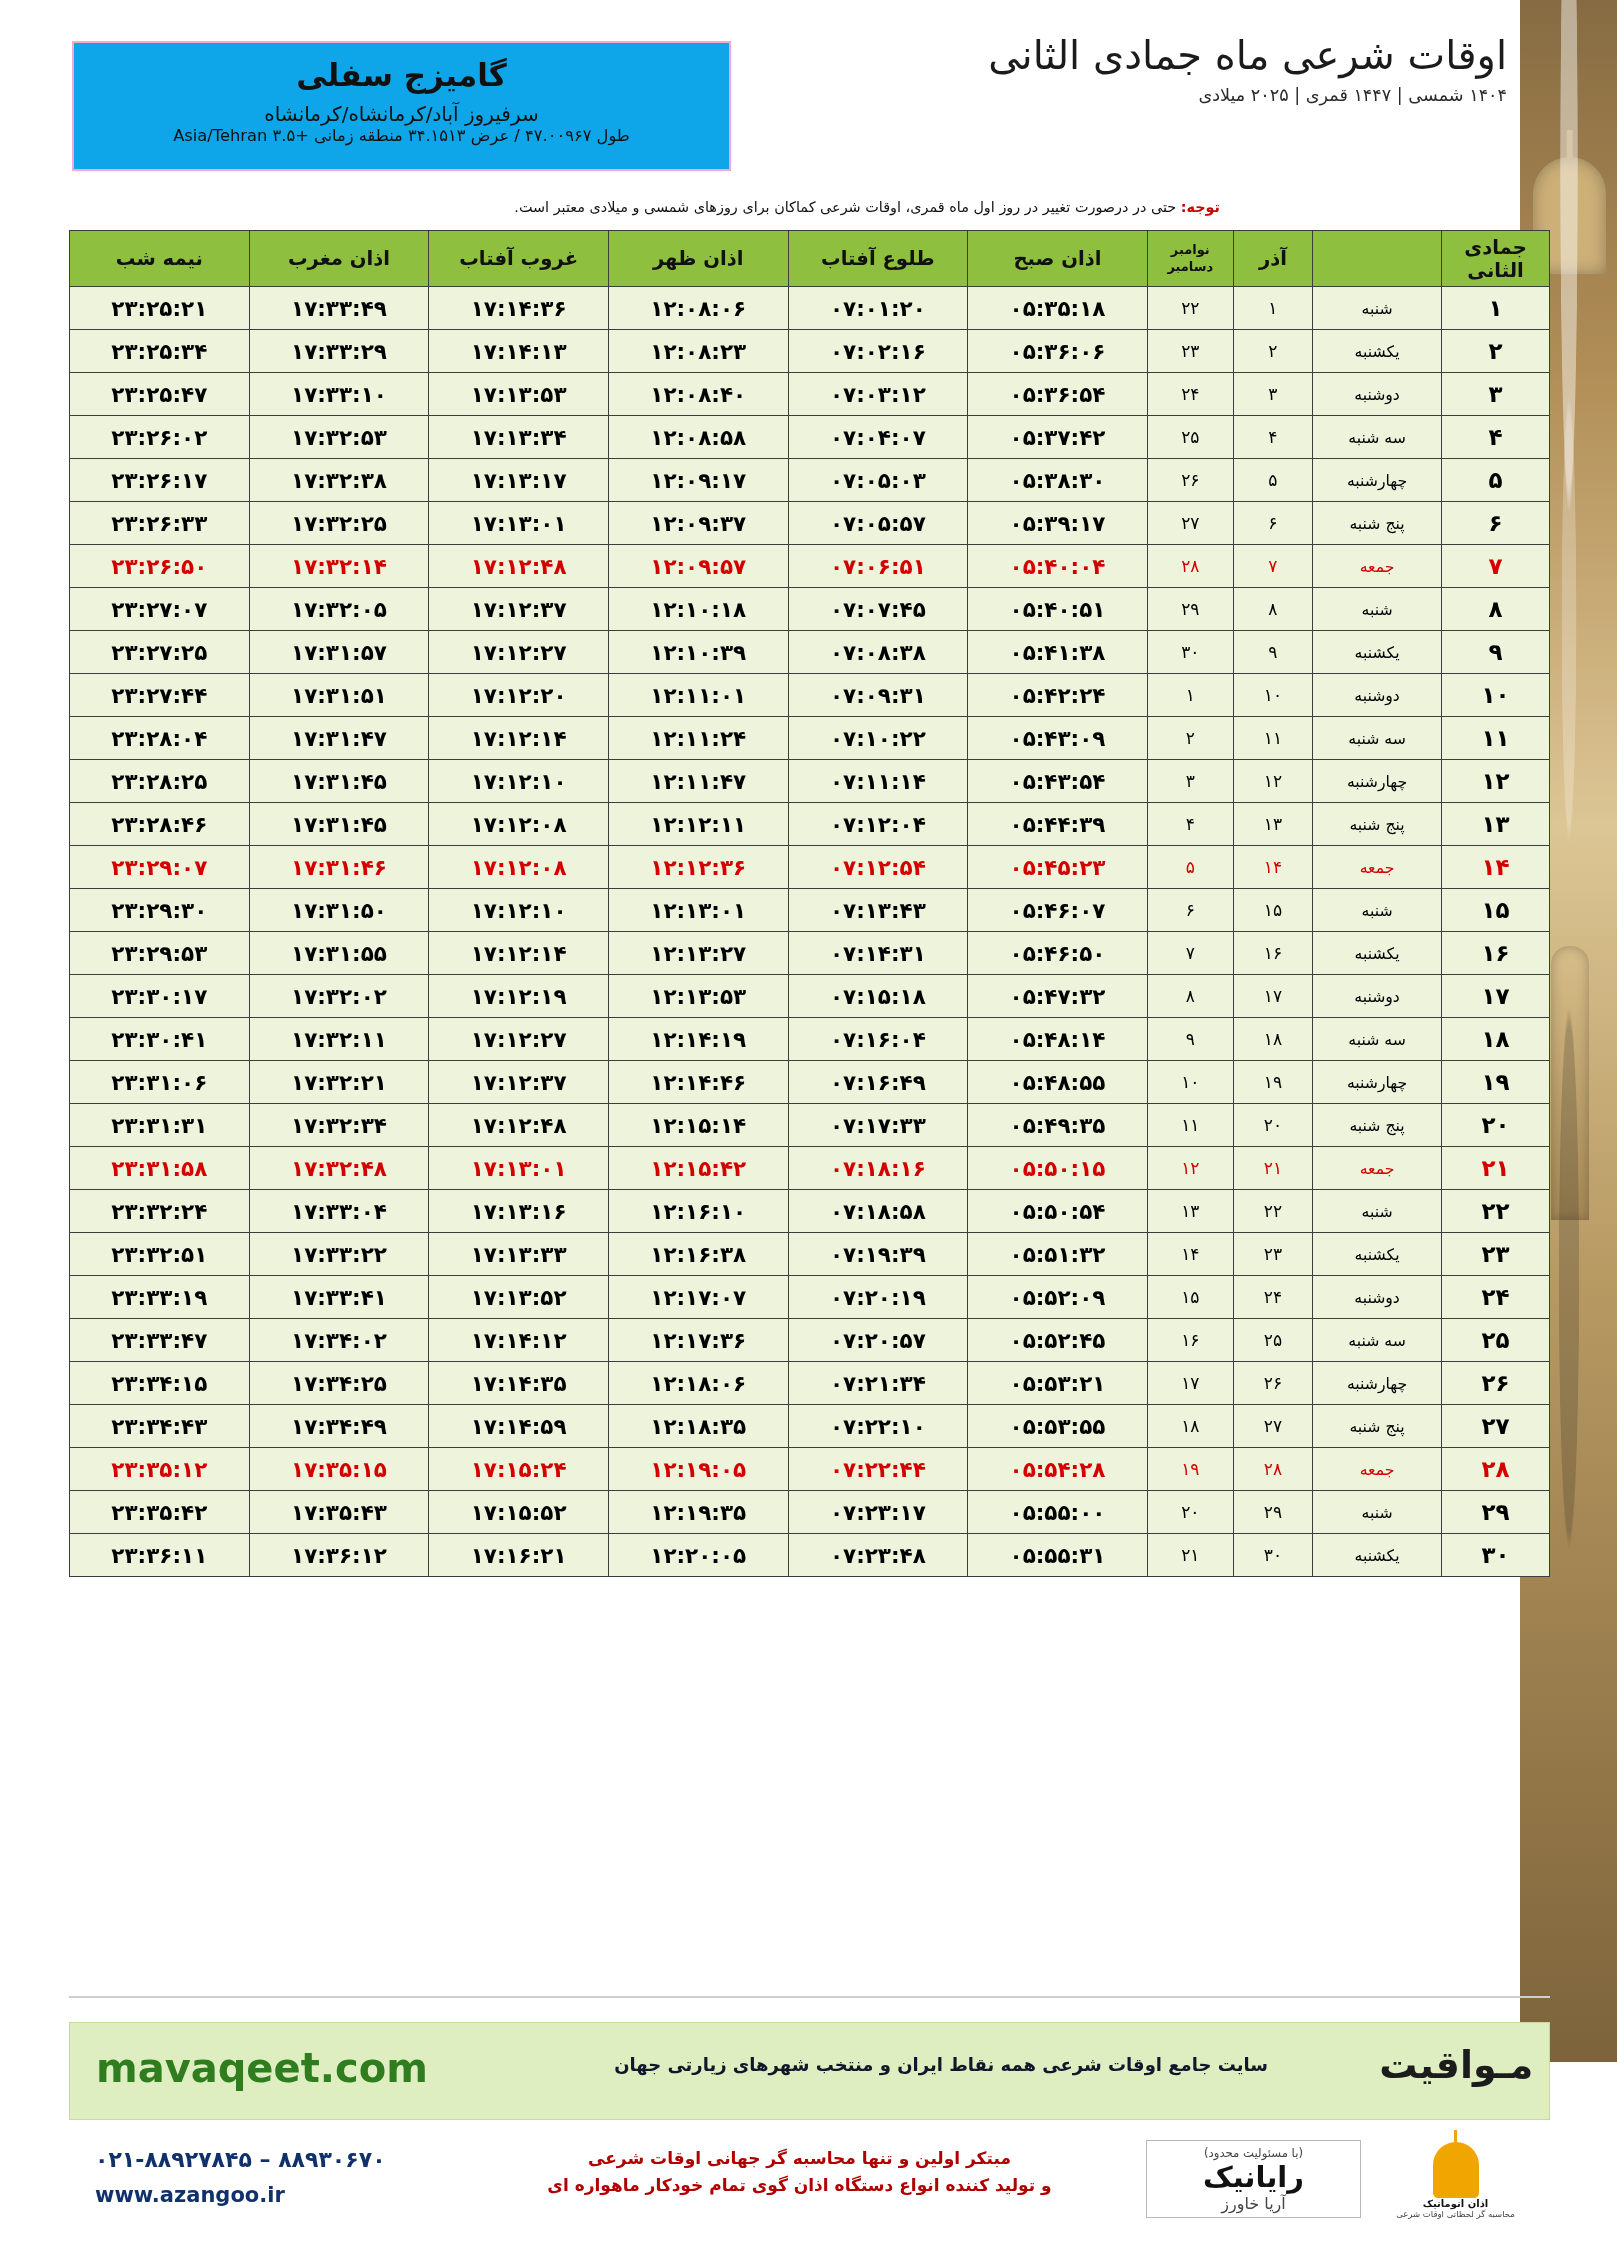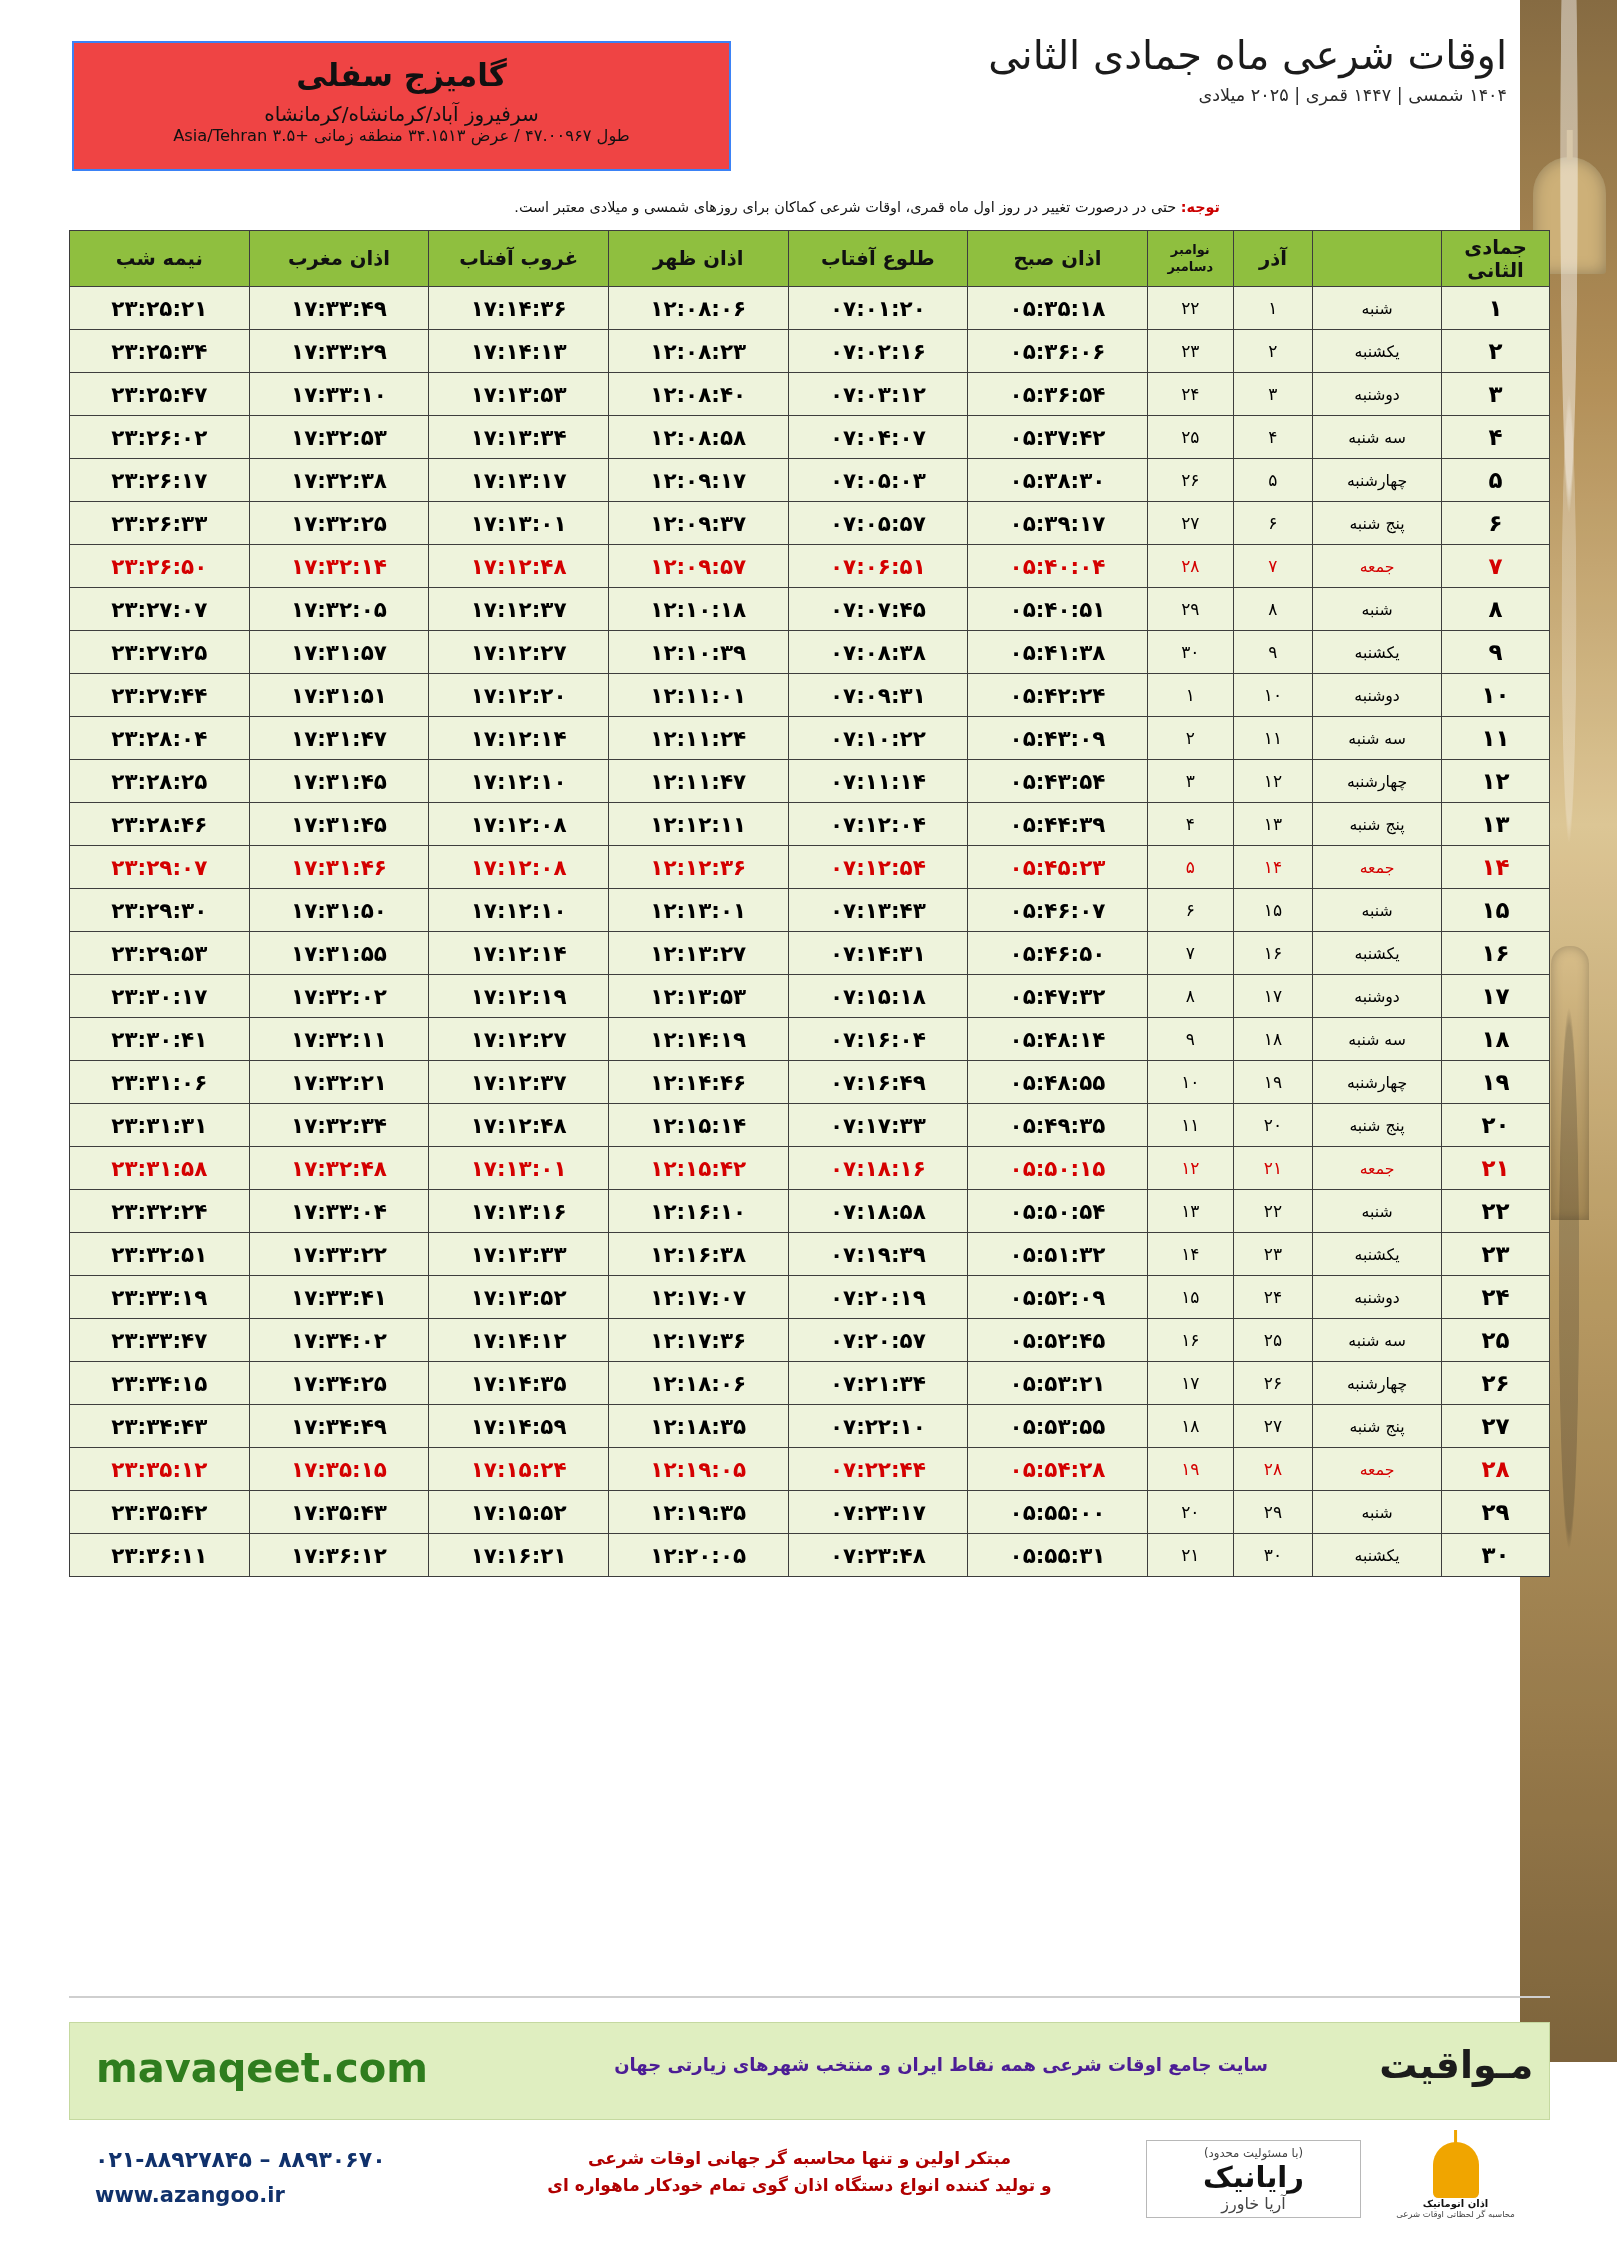--- a/index.html
+++ b/index.html
@@ -42,21 +42,21 @@
 
   
   .header{position:absolute;top:34px;right:111px;left:72px;height:157px;}
   .title-block{position:absolute;right:0;top:0;text-align:right;width:848px;}
   .t1{font-size:40px;font-weight:normal;color:#1b1b1b;letter-spacing:-0.7px;line-height:1.05;}
   .t2{font-size:21px;font-weight:bold;color:#1b1b1b;margin-top:9px;}
   .t3{font-size:17.6px;color:#2a2a2a;margin-top:9px;}
 
   .loc-box{
     position:absolute;left:0;top:6.5px;width:659px;height:130px;
-    border:2px solid #3b82f6;background:#ef4444;box-sizing:border-box;text-align:center;
+    border:2px solid #f9a8d4;background:#0ea5e9;box-sizing:border-box;text-align:center;
   }
   .loc1{font-size:31px;font-weight:bold;margin-top:14.4px;color:#111;}
   .loc2{font-size:20px;margin-top:9px;color:#111;}
   .loc3{font-size:16.3px;margin-top:0;color:#111;direction:ltr;unicode-bidi:plaintext;text-align:center;}
 
   .note{
     position:absolute;top:199px;left:72px;width:1148px;text-align:right;
     font-size:14.4px;color:#111;
   }
   .note b{color:#cc0000;}
@@ -82,21 +82,21 @@
 
   
   .footer-green{
     position:absolute;left:69px;top:2022px;width:1481px;height:98px;
     background:#dfeec0;border:1.3px solid #c5d9a0;box-sizing:border-box;
   }
   .mav-logo{
     position:absolute;right:15.7px;top:19.6px;font-size:38px;font-weight:bold;color:#1c1c1c;
   }
   .mav-sub{
-    position:absolute;right:281px;top:31px;font-size:18px;color:#4c1d95;font-weight:bold;
+    position:absolute;right:281px;top:31px;font-size:18px;color:#0f172a;font-weight:bold;
   }
   .mav-site{
     position:absolute;left:26px;top:22px;font-size:40px;font-weight:bold;color:#2f7d1e;direction:ltr;
   }
   .footer-bottom{position:absolute;left:69px;top:2133px;width:1481px;height:98px;}
   .fb-text{
     position:absolute;right:457px;top:11.7px;width:587px;text-align:center;
     font-size:17px;color:#b00000;line-height:1.6;font-weight:bold;
   }
   .fb-phone{

